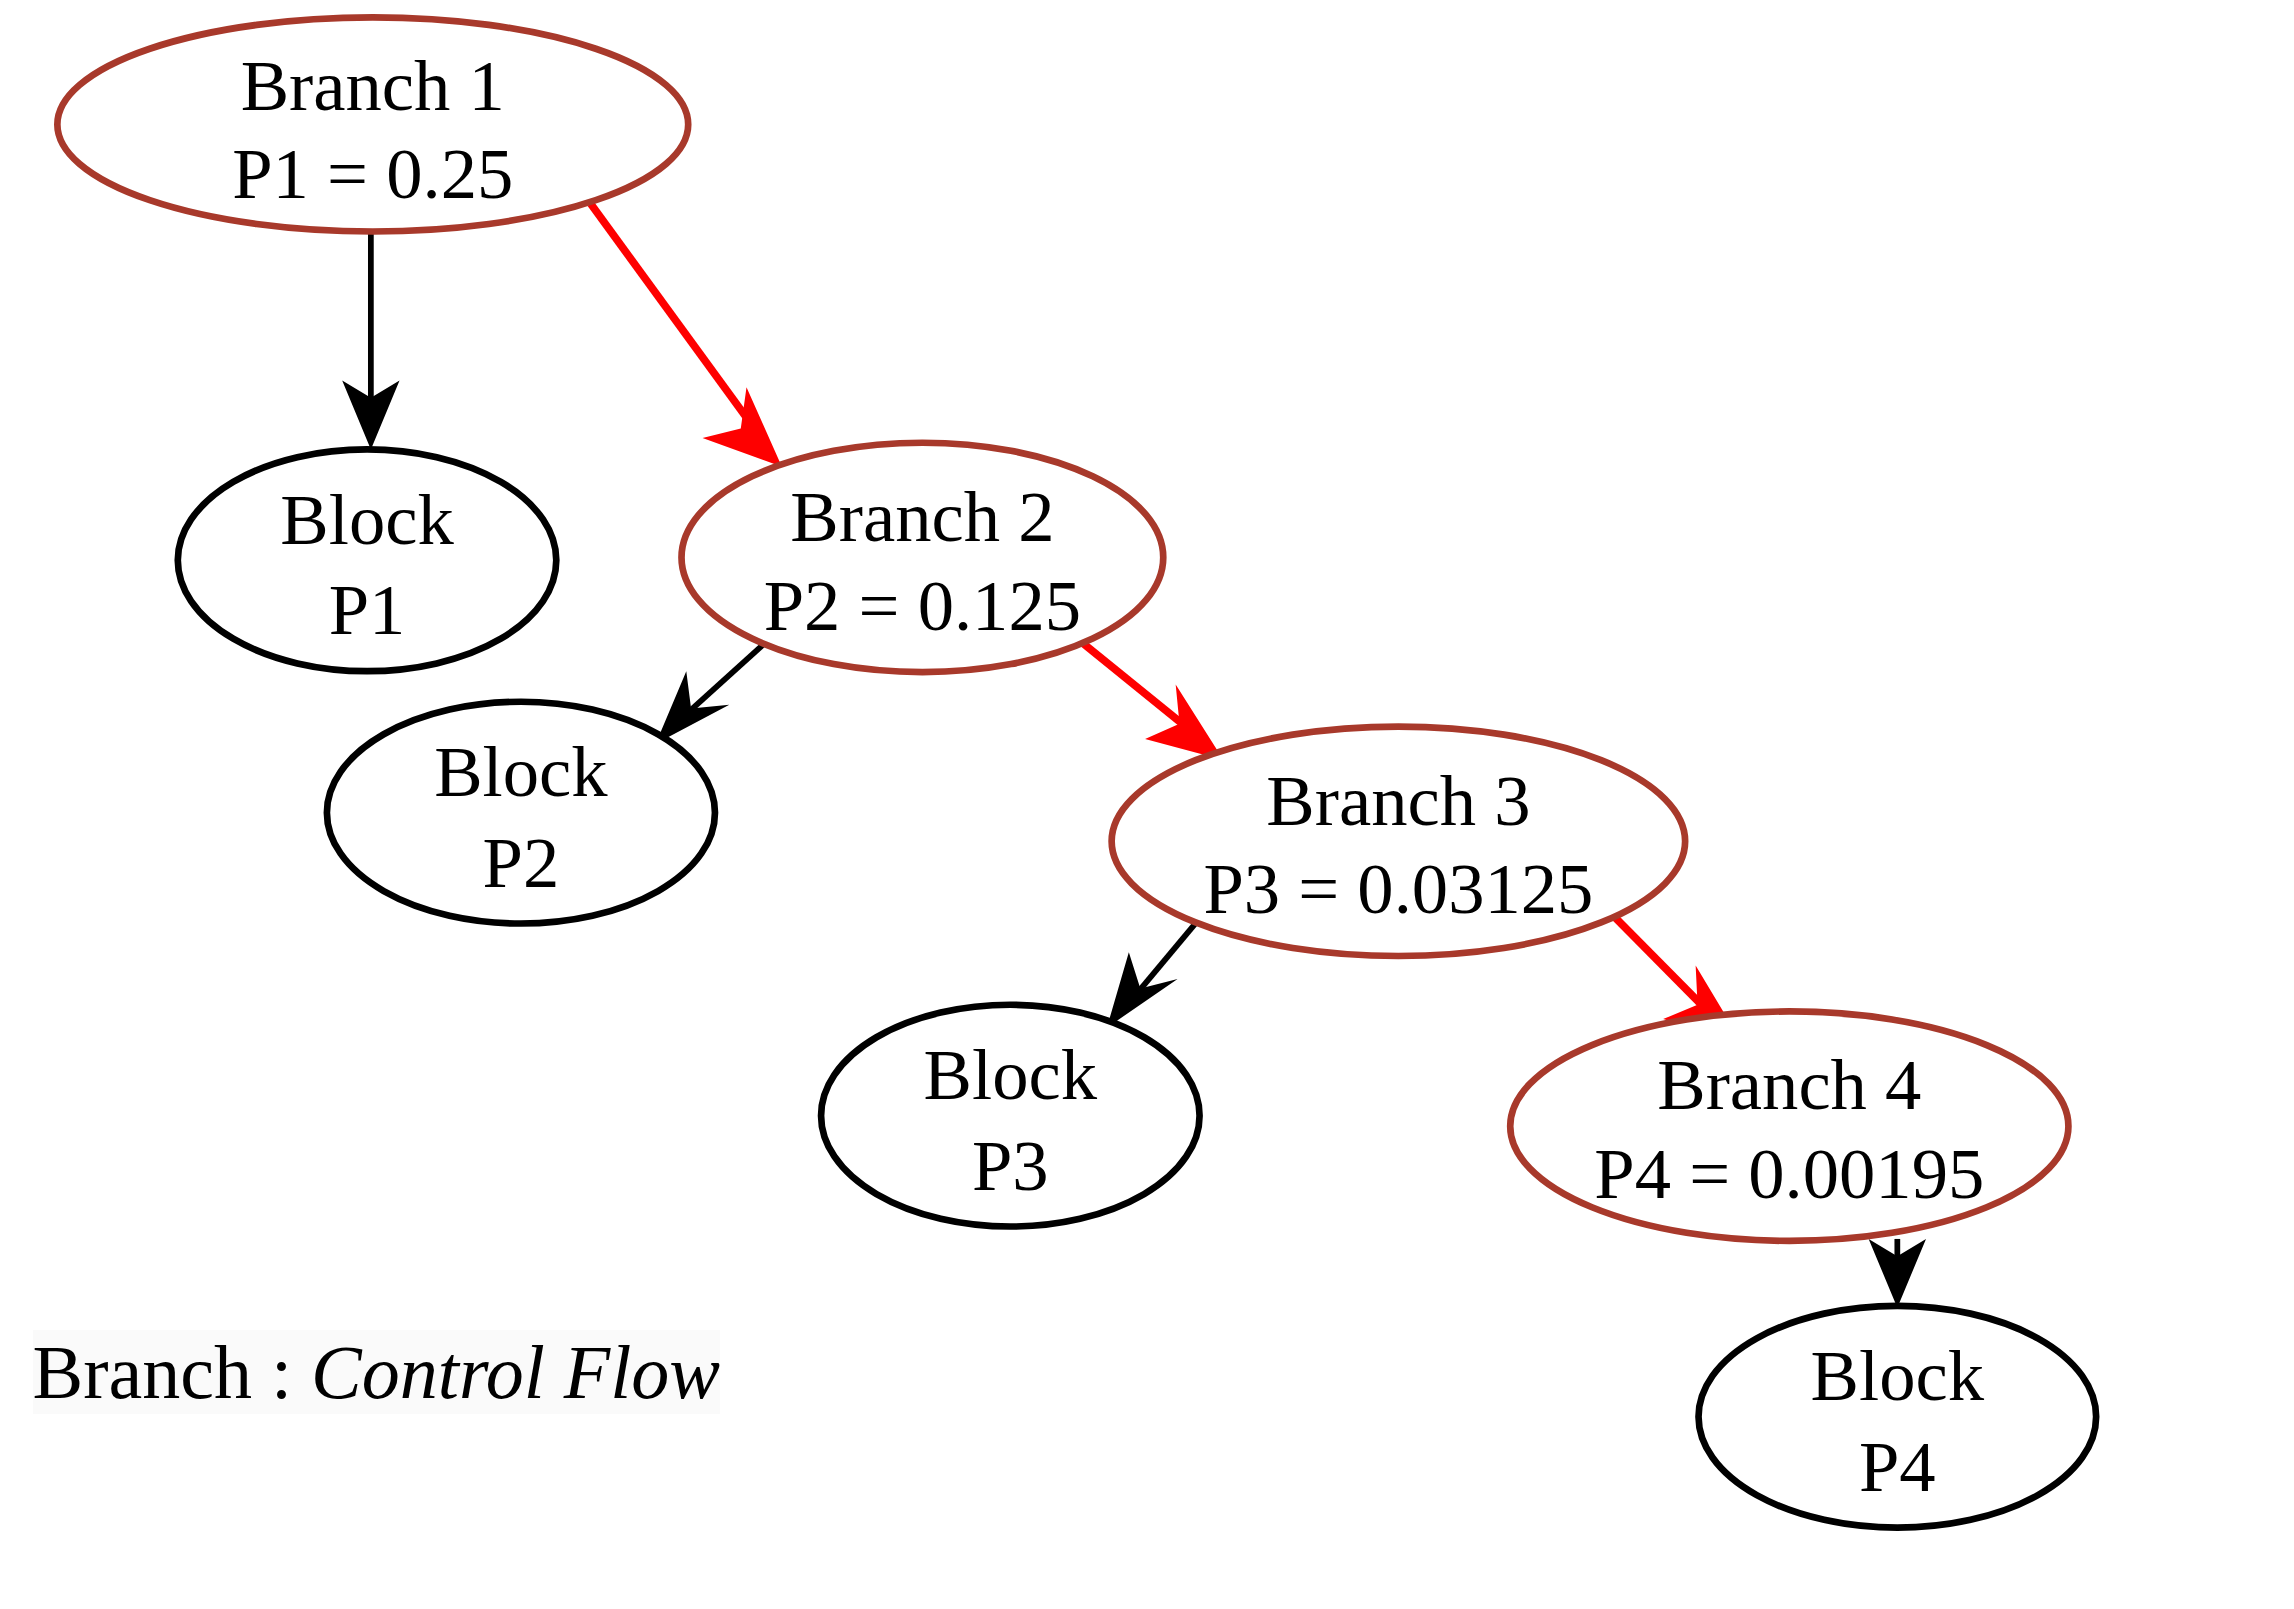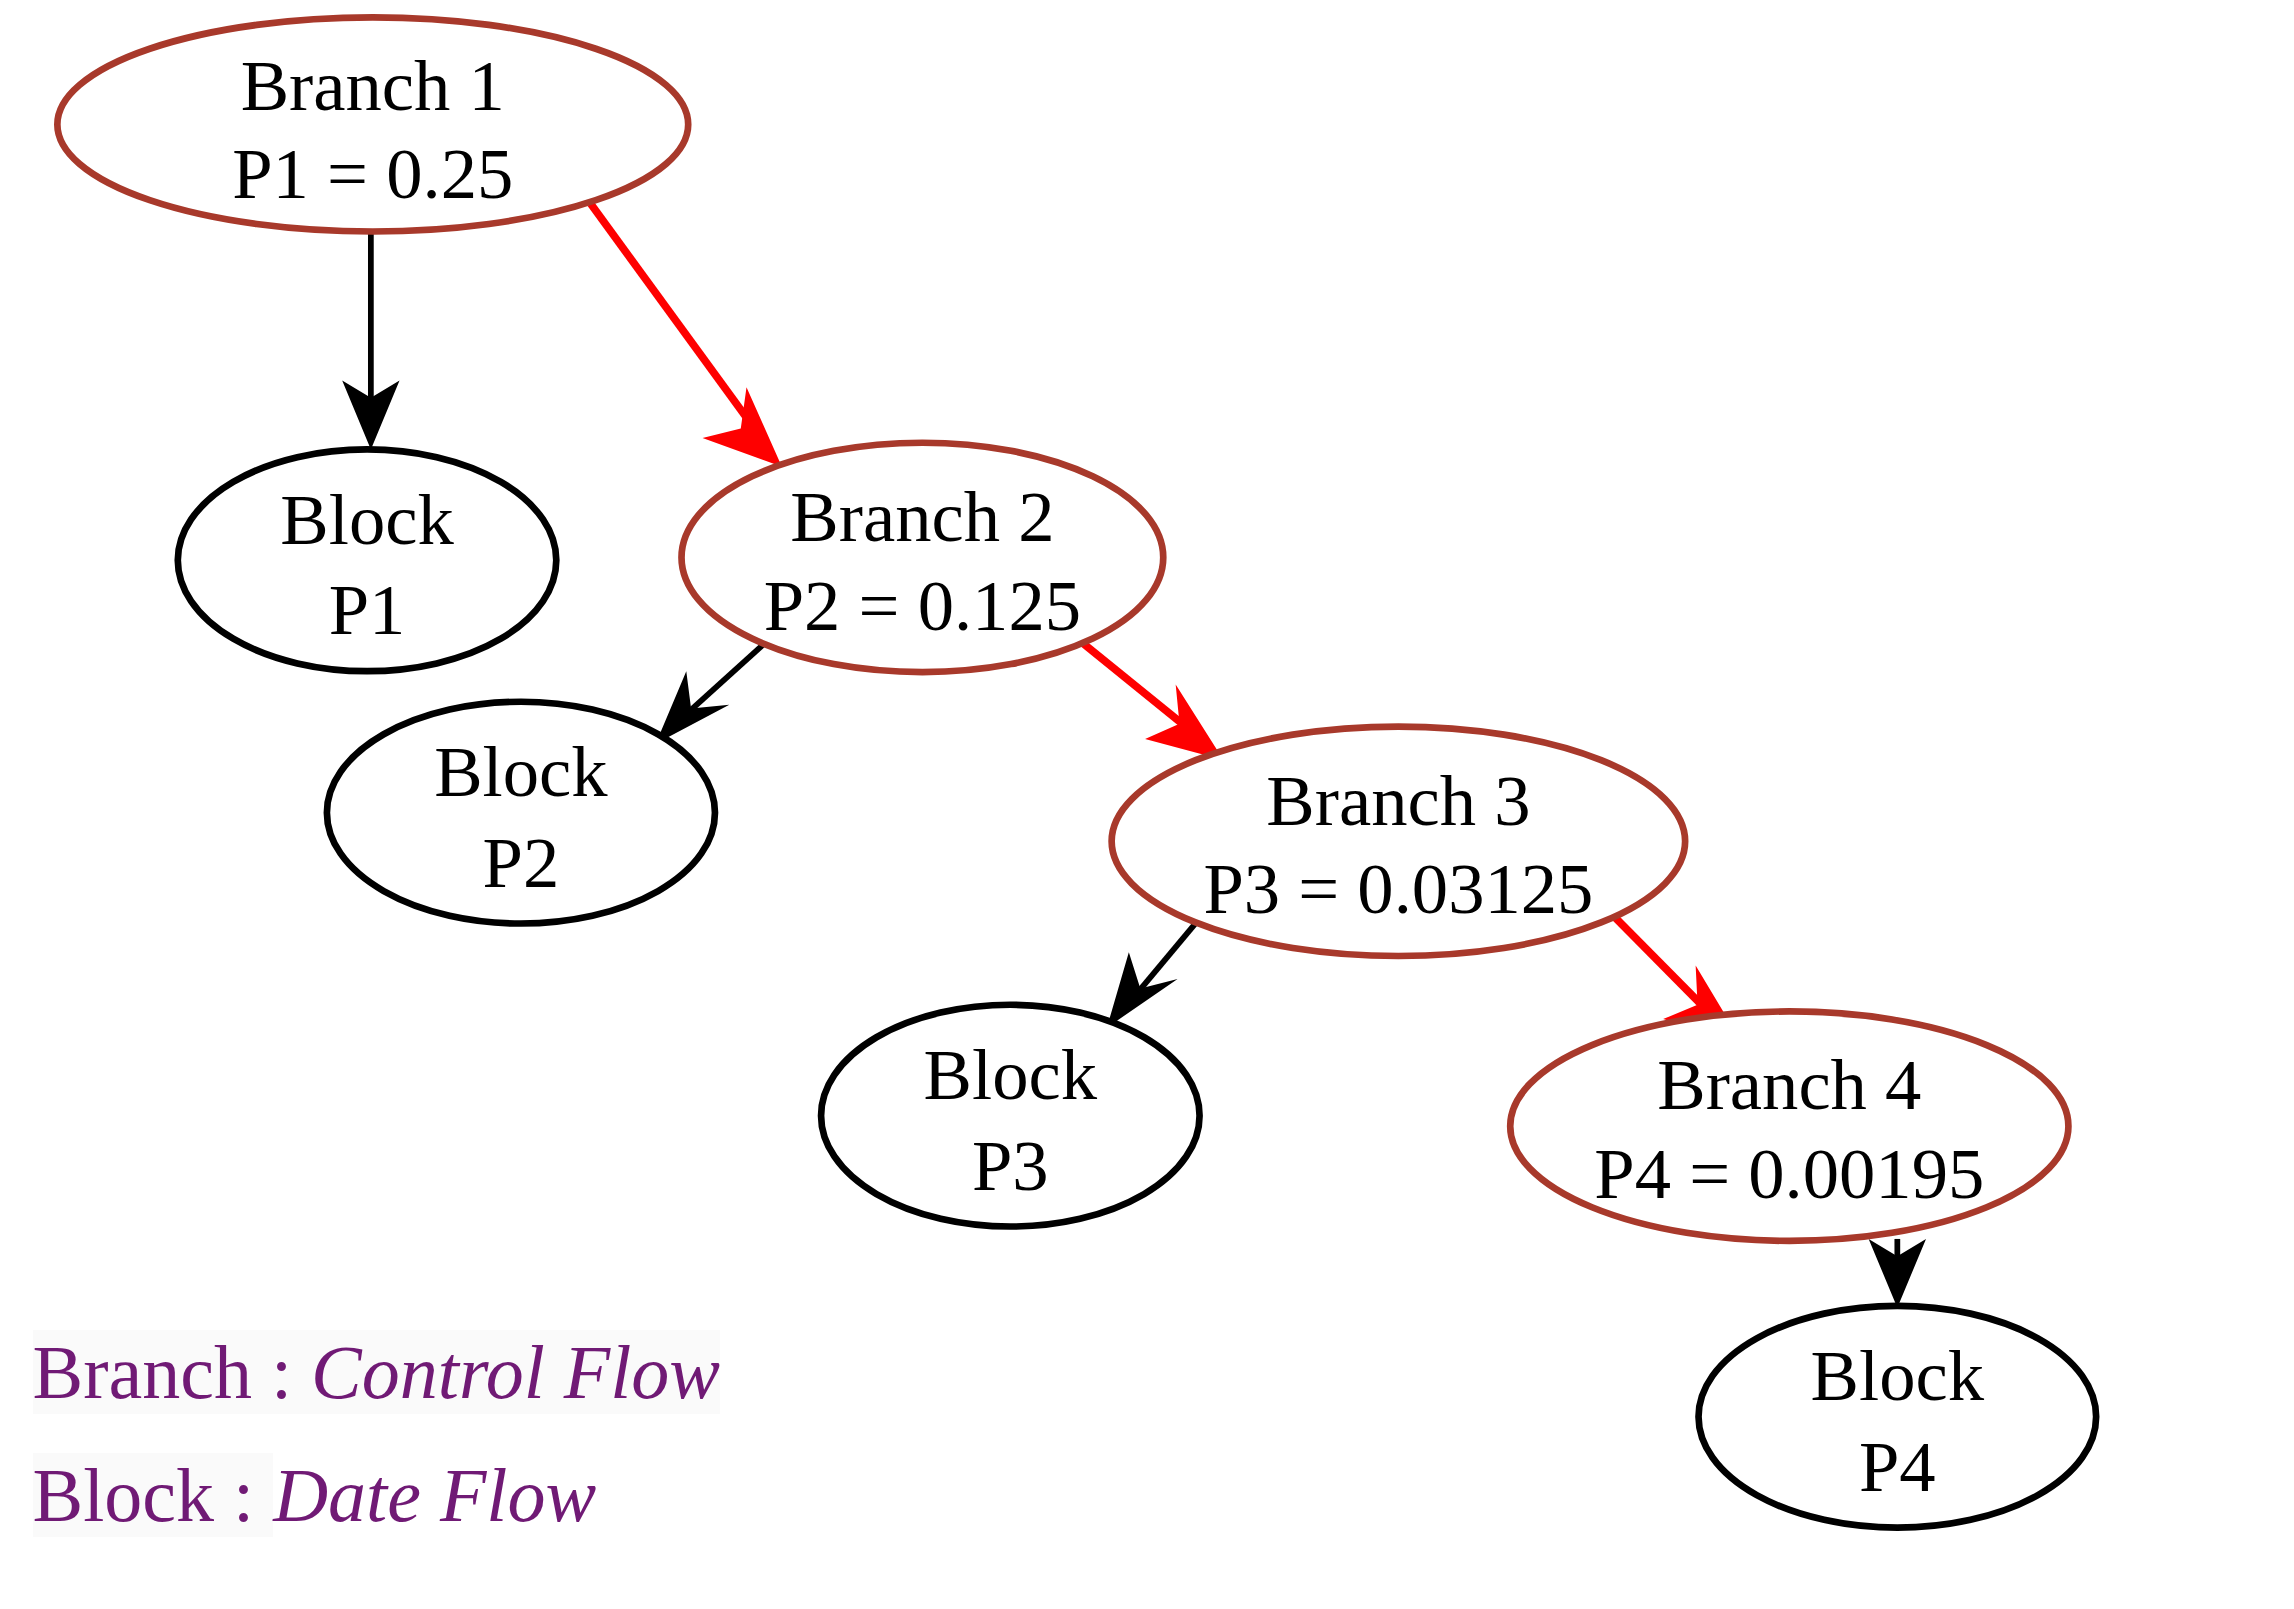--- a/index.html
+++ b/index.html
@@ -53,21 +53,21 @@
     fill: none;
   }
   .arrowhead-control { fill: #fe0000; stroke: none; }
   .arrowhead-data { fill: #000000; stroke: none; }
   .legend-row {
     position: absolute;
     left: 32.5px;
     white-space: nowrap;
     font-family: "Liberation Serif", "DejaVu Serif", serif;
     font-size: 76px;
-    color: #701a75;
+    color: #000000;
     line-height: 1;
   }
   .legend-row-1 { top: 1334px; }
   .legend-row-2 { top: 1457px; }
   .legend-key {
     background: #fafafa;
   }
   .legend-value {
     font-style: italic;
   }
@@ -161,18 +161,15 @@
       <text class="node-text node-text-line" x="1985" y="1447">Block</text>
       <text class="node-text node-text-line" x="1985" y="1542">P4</text>
     </g>
 
   </svg>
 
   <div class="legend-row legend-row-1">
     <span class="legend-key">Branch : </span><span class="legend-value legend-key">Control Flow</span>
   </div>
 
-  <div class="legend-row legend-row-2">
-    <span class="legend-key">Block : </span><span class="legend-value">Date Flow</span>
-  </div>
 
 </div>
 
 
 </body></html>

